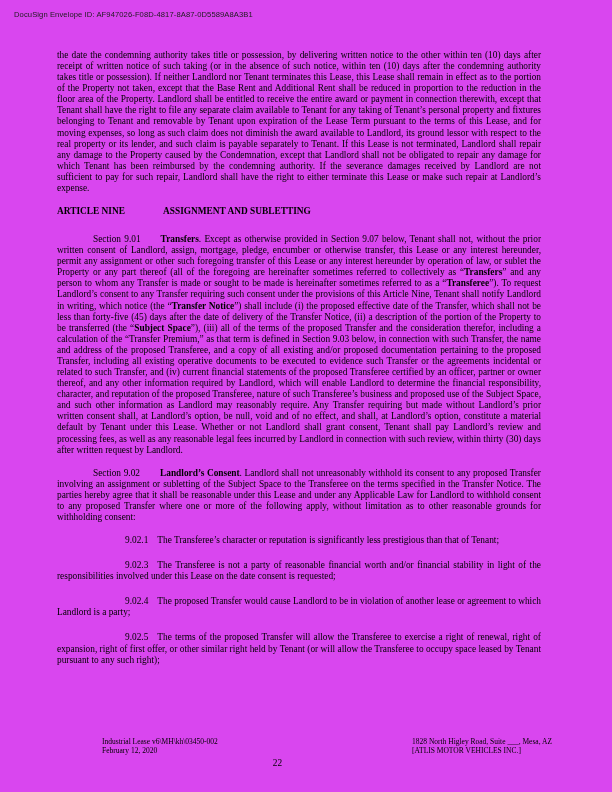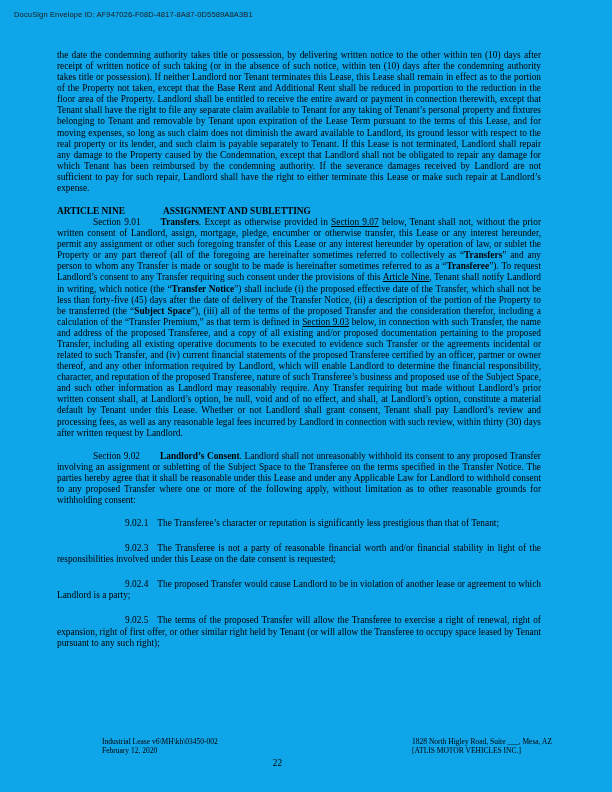--- a/index.html
+++ b/index.html
@@ -4,39 +4,39 @@
 <style>
   html, body { margin: 0; padding: 0; }
   body {
     width: 612px; height: 792px;
     background: #ffffff;
     position: relative;
     font-family: "Liberation Serif", serif;
     color: #000;
     overflow: hidden;
   }
-  .page { position: absolute; inset: 0; background: #0ea5e9; }
+  .page { position: absolute; inset: 0; background: #d946ef; }
   .ds-header {
     position: absolute; top: 10px; left: 14px;
     font-family: "Liberation Sans", sans-serif;
     font-size: 7.6px; color: #1c1c1c;
     letter-spacing: 0.1px;
   }
   .content {
     position: absolute; left: 57px; top: 50px; width: 500px;
     font-size: 9.35px; line-height: 11.08px;
     text-align: justify;
   }
   .para { margin: 0 16px 12px 0; }
   .para.section { text-indent: 36px; }
   .para.clause { text-indent: 68px; margin-bottom: 14px; }
-  .heading { margin: 12px 0 0 0; font-weight: bold; text-align: left; }
+  .heading { margin: 12px 0 17px 0; font-weight: bold; text-align: left; }
   .heading .heading-number { display: inline-block; width: 106px; }
   .b { font-weight: bold; }
-  .u { text-decoration: underline; }
+  .u { }
   .tab { display: inline-block; }
   .footer-left {
     position: absolute; left: 57px; top: 737px;
     font-size: 7.5px; line-height: 9.4px; text-align: left; margin-left: 45px;
   }
   .footer-right {
     position: absolute; right: 60px; top: 737px;
     font-size: 7.5px; line-height: 9.4px; text-align: left;
   }
   .page-number {

